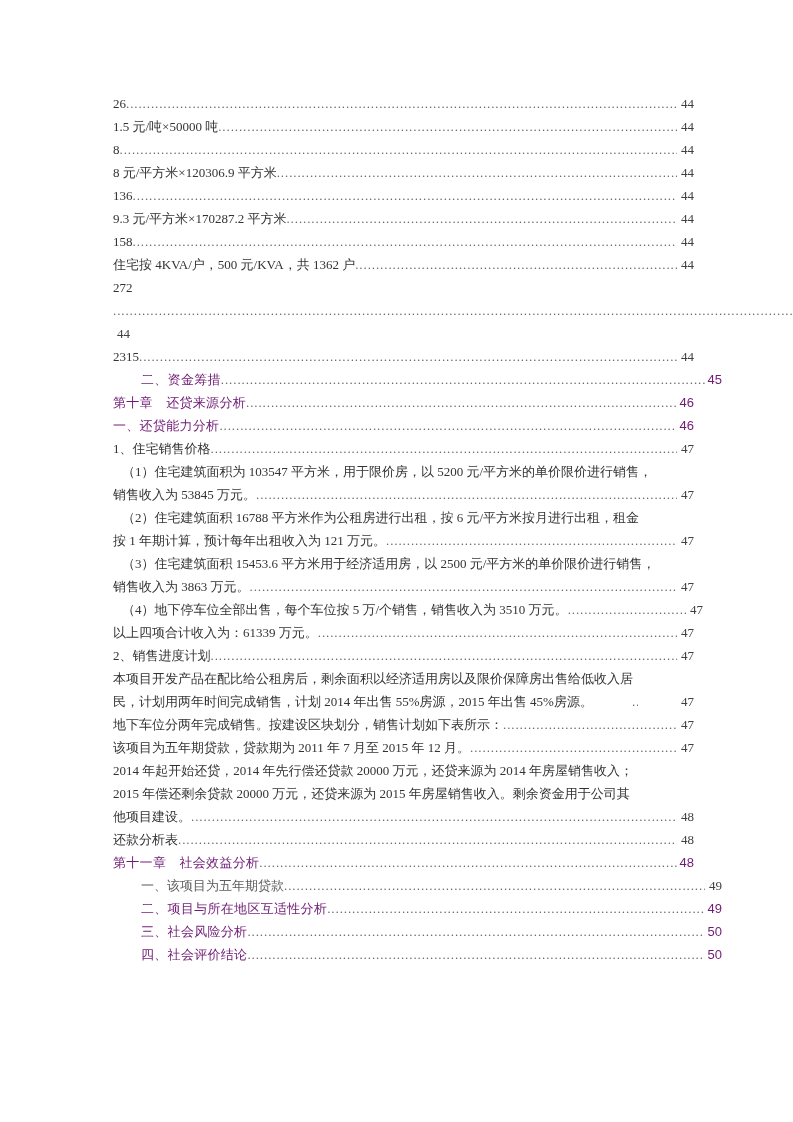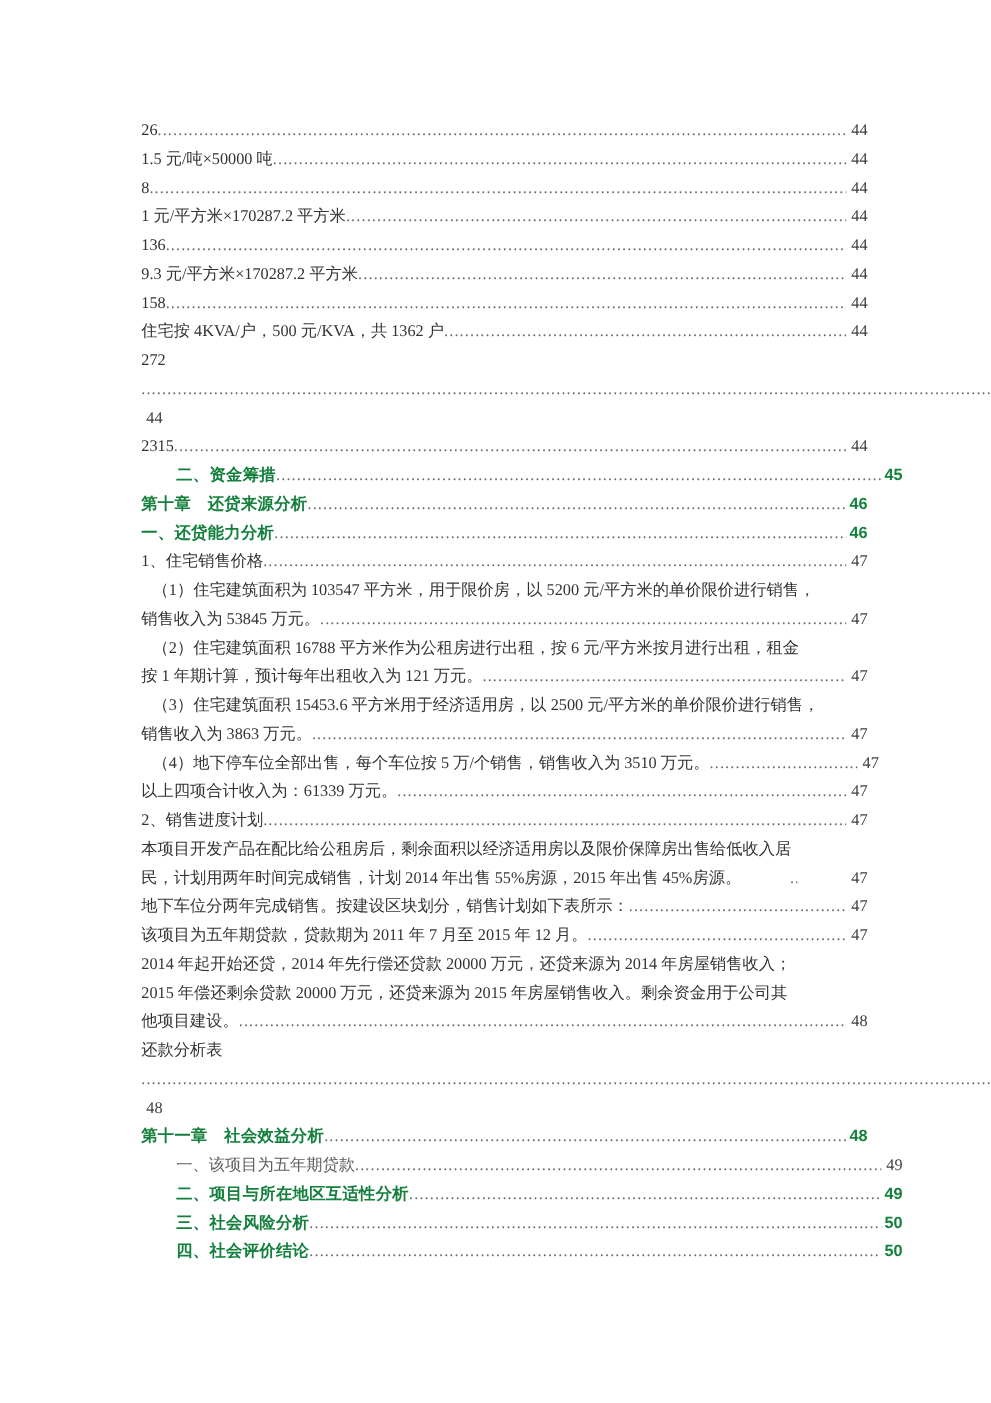--- a/index.html
+++ b/index.html
@@ -40,22 +40,22 @@
   .entry .txt {
     white-space: pre-wrap;
   }
   .pageno {
     font-size: 13px;
     color: #404040;
   }
   
   .entry.bold .txt,
   .entry.bold .pageno {
-    font-weight: bold;
-    color: #15803d;
+    font-weight: normal;
+    color: #701a75;
     font-family: "Liberation Sans", "DejaVu Sans", sans-serif;
   }
   .entry.bold .txt { letter-spacing: 0.3px; }
   .entry.light .txt {
     color: #5d5d5d;
   }
 
   
   .line-row {
     display: flex;
@@ -109,21 +109,21 @@
       </div>
       <div class="entry ">
         <div class="line-row" style="padding-left: 0px;">
           <span class="txt lead-text">8</span>
           <span class="grow">............................................................................................................................................................................................................................................................................................................</span>
           <span class="num pageno">44</span>
         </div>
       </div>
       <div class="entry ">
         <div class="line-row" style="padding-left: 0px;">
-          <span class="txt lead-text">1 元/平方米×170287.2 平方米</span>
+          <span class="txt lead-text">8 元/平方米×120306.9 平方米</span>
           <span class="grow">............................................................................................................................................................................................................................................................................................................</span>
           <span class="num pageno">44</span>
         </div>
       </div>
       <div class="entry ">
         <div class="line-row" style="padding-left: 0px;">
           <span class="txt lead-text">136</span>
           <span class="grow">............................................................................................................................................................................................................................................................................................................</span>
           <span class="num pageno">44</span>
         </div>
@@ -261,21 +261,21 @@
       <div class="entry ">
         <div class="wrapblock" style="padding-left: 0px;"><span class="txt">2014 年起开始还贷，2014 年先行偿还贷款 20000 万元，还贷来源为 2014 年房屋销售收入；</span></div>
         <div class="wrapblock" style="padding-left: 0px;"><span class="txt">2015 年偿还剩余贷款 20000 万元，还贷来源为 2015 年房屋销售收入。剩余资金用于公司其</span></div>
         <div class="line-row" style="padding-left: 0px;">
           <span class="txt lead-text">他项目建设。</span>
           <span class="grow">............................................................................................................................................................................................................................................................................................................</span>
           <span class="num pageno">48</span>
         </div>
       </div>
       <div class="entry ">
-        <div class="line-row" style="padding-left: 0px; flex-direction: column;">
+        <div class="line-row" style="padding-left: 0px;">
           <span class="txt lead-text">还款分析表</span>
           <span class="grow">............................................................................................................................................................................................................................................................................................................</span>
           <span class="num pageno">48</span>
         </div>
       </div>
       <div class="entry bold ">
         <div class="line-row" style="padding-left: 0px;">
           <span class="txt lead-text">第十一章　社会效益分析</span>
           <span class="grow">............................................................................................................................................................................................................................................................................................................</span>
           <span class="num pageno">48</span>

